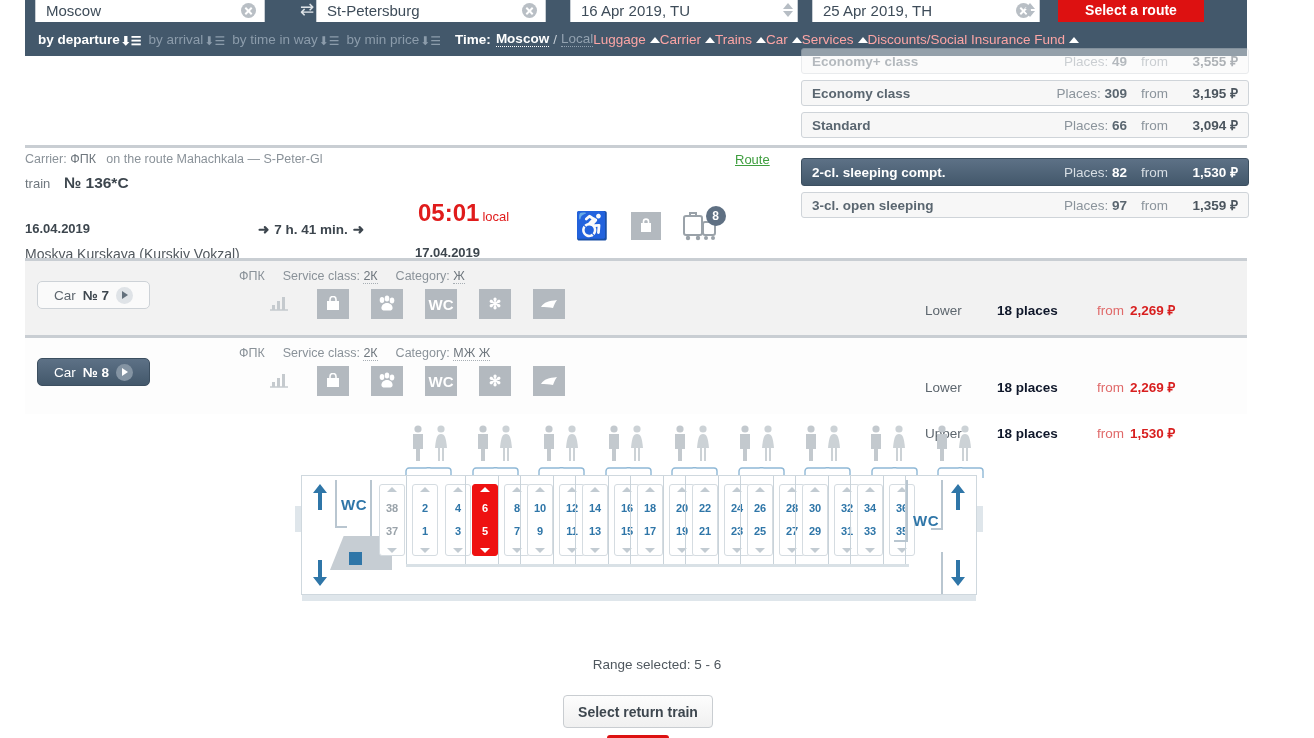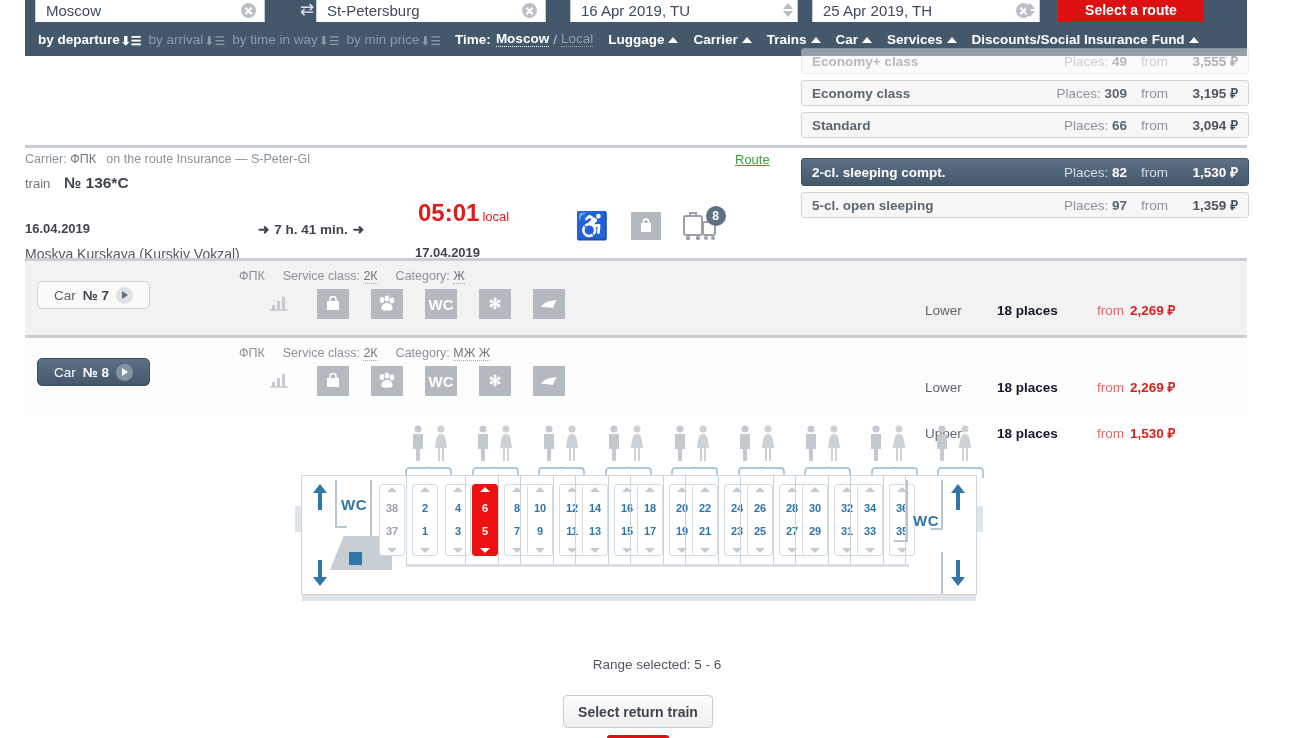--- a/index.html
+++ b/index.html
@@ -85,21 +85,21 @@
   .time-label { font-weight: bold; margin-left: 14px; }
   .tm-on {
     color: #fff; font-weight: bold; margin-left: 5px;
     border-bottom: 1px dotted #fff; cursor: pointer;
   }
   .tm-slash { color: #c3ccd4; margin: 0 4px; }
   .tm-off {
     color: #93a2b0; border-bottom: 1px dotted #93a2b0; cursor: pointer;
   }
   .fbtn {
-    color: #ffffff; font-weight: bold; margin-left: 15px; cursor: pointer;
+    color: #fca5a5; font-weight: normal; cursor: pointer;
   }
   .caret-up {
     display: inline-block; width: 0; height: 0; margin-left: 4px;
     border-left: 5px solid transparent; border-right: 5px solid transparent;
     border-bottom: 6px solid #fff; transform: translateY(-1px);
   }
 
   
   .class-panel { position: absolute; left: 801px; top: 48px; width: 448px; }
   .class-row {
@@ -372,21 +372,21 @@
       <span class="cprice">3,094 ₽</span>
     </div>
   </div>
 
   <div class="card-sep" style="top:145px"></div>
 
   <div class="train-info">
     <div class="carrier-line">
       <span>Carrier:</span>
       <b>ФПК</b>&nbsp;&nbsp;
-      <span>on the route Insurance — S-Peter-Gl</span>
+      <span>on the route Mahachkala — S-Peter-Gl</span>
       <span class="route-link">Route</span>
     </div>
     <div class="train-num">
       <span>train</span>
       <b>№ 136*С</b>
     </div>
 
     <div class="sched">
       <div class="col-dep">
         <div class="sdate">16.04.2019</div>
@@ -425,21 +425,21 @@
   </div>
 
   <div class="class-panel" style="top:158px">
     <div class="class-row sel" style="height:28px">
       <span class="cname">2-cl. sleeping compt.</span>
       <span class="cplaces"><span>Places:</span> <b>82</b></span>
       <span class="cfrom">from</span>
       <span class="cprice">1,530 ₽</span>
     </div>
     <div class="class-row">
-      <span class="cname">5-cl. open sleeping</span>
+      <span class="cname">3-cl. open sleeping</span>
       <span class="cplaces"><span>Places:</span> <b>97</b></span>
       <span class="cfrom">from</span>
       <span class="cprice">1,359 ₽</span>
     </div>
   </div>
 
   <div class="card-sep" style="top:258px"></div>
 
   <div class="car-row grey" style="top:261px">
     <div class="car-badge off">

